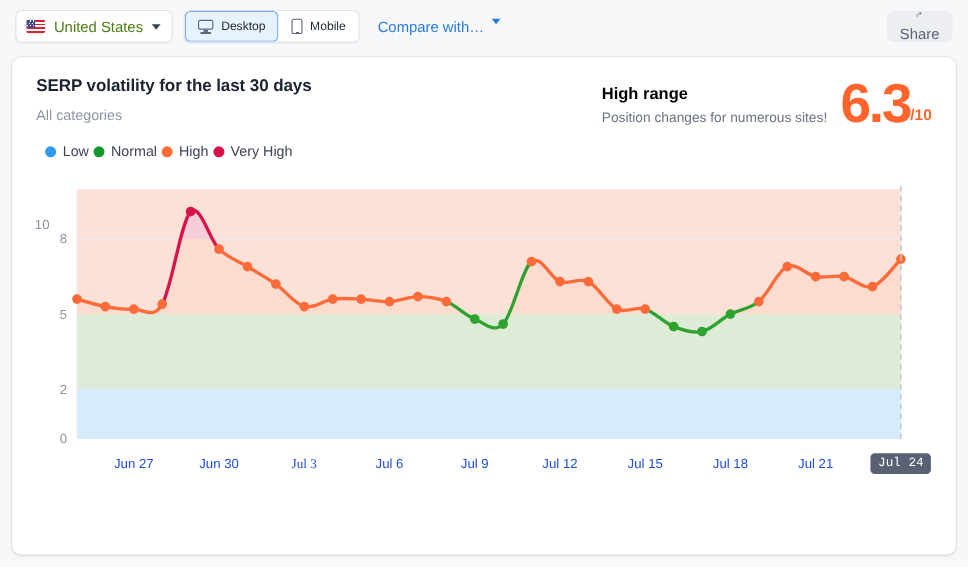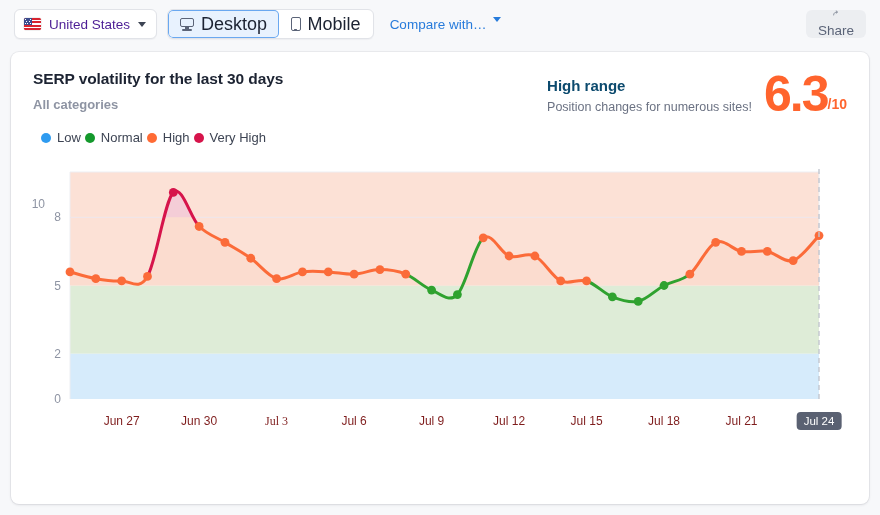--- a/index.html
+++ b/index.html
@@ -15,21 +15,21 @@
   
   .toolbar {
     position: absolute; left: 0; top: 0; right: 0; height: 48px;
     display: flex; align-items: center; padding: 0 14px;
   }
   .country-select {
     display: flex; align-items: center; gap: 8px;
     height: 30px; padding: 0 10px 0 9px;
     background: #ffffff; border: 1px solid #e1e3e8; border-radius: 6px;
     box-shadow: 0 1px 1px rgba(16,24,40,.04);
-    font-size: 13.5px; color: #4c1d95; cursor: pointer;
+    font-size: 13.5px; color: #4d7c0f; cursor: pointer;
   }
   .flag {
     width: 17px; height: 12px; border-radius: 1.5px; overflow: hidden;
     position: relative; display: inline-block; background: #ffffff;
     box-shadow: 0 0 0 .5px rgba(0,0,0,.12);
   }
   .flag .stripes { position: absolute; inset: 0;
     background: repeating-linear-gradient(to bottom, #d7242f 0 1.72px, #ffffff 1.72px 3.44px); }
   .flag .canton { position: absolute; left: 0; top: 0; width: 8px; height: 6.6px;
     background: #3c4d8f; }
@@ -47,21 +47,21 @@
     border-right: 4.5px solid transparent; border-top: 5px solid currentColor;
     display: inline-block; }
 
   .device-group {
     display: flex; margin-left: 10px; height: 30px;
     background: #fff; border: 1px solid #e1e3e8; border-radius: 6px;
     box-shadow: 0 1px 1px rgba(16,24,40,.04); overflow: hidden;
   }
   .device-tab {
     display: flex; align-items: center; gap: 7px; padding: 0 12px;
-    font-size: 18px; color: #1c2332; cursor: pointer; background: transparent;
+    font-size: 11px; color: #1c2332; cursor: pointer; background: transparent;
     border: none; height: 100%;
   }
   .device-tab.active {
     background: #e8f2fe; box-shadow: inset 0 0 0 1px #6aa8f0; border-radius: 5px;
   }
   .ico { display:inline-block; position: relative; }
   .ico-desktop { width: 14px; height: 13px; }
   .ico-desktop .scr { position:absolute; left:0; top:0; width:14px; height:9.5px;
     border:1.6px solid #5b6478; border-radius:2px; }
   .ico-desktop .stand { position:absolute; left:5.2px; top:9.5px; width:3.6px; height:2px;
@@ -87,44 +87,44 @@
   .share-ico { width: 14px; height: 13px; }
 
   
   .card {
     position: absolute; left: 11px; top: 52px; width: 858px; height: 452px;
     background: #fff; border-radius: 8px;
     box-shadow: 0 1px 3px rgba(16,24,40,.10), 0 0 0 1px rgba(16,24,40,.05);
   }
   .card-head { position: relative; padding: 18px 22px 0 22px; height: 72px; }
   .card-title { font-size: 15.5px; font-weight: bold; color: #1c2332; letter-spacing: -.1px; }
-  .card-sub { margin-top: 9px; font-size: 13px; color: #8e94a3; font-weight: bold; }
+  .card-sub { margin-top: 9px; font-size: 13px; color: #8e94a3; }
 
   .range-block { position: absolute; right: 22px; top: 20px; display: flex; align-items: flex-start; }
   .range-texts { text-align: left; padding-top: 5px; padding-right: 12px; }
-  .range-title { font-size: 15px; font-weight: bold; color: #0c4a6e; }
+  .range-title { font-size: 15px; font-weight: bold; color: #000000; }
   .range-desc { margin-top: 6px; font-size: 12.5px; color: #6b7283; }
   .score-wrap { display: flex; align-items: flex-end; }
   .score { font-size: 50px; font-weight: bold; color: #ff642d; line-height: .88;
     letter-spacing: -2px; }
   .score-den { font-size: 14px; font-weight: bold; color: #ff642d; padding-bottom: 4px; }
 
   
   .legend { display: flex; gap: 4px; padding: 6px 0 0 30px; }
   .legend-item { display: flex; align-items: center; gap: 6px; font-size: 13px; color: #3d4453; }
   .dot { width: 10px; height: 10px; border-radius: 50%; display: inline-block; }
 
   
   .chart-area { position: relative; margin-top: 12px; height: 300px; }
   .chart-svg { position: absolute; left: 0; top: 0; }
   .xlabels { position: absolute; left: 0; top: 0; width: 858px; height: 300px; }
-  .xlabel { position: absolute; font-size: 12px; color: #7f1d1d; transform: translateX(-50%);
+  .xlabel { position: absolute; font-size: 12px; color: #1d4ed8; transform: translateX(-50%);
     white-space: nowrap; }
   .xlabel.current { color: #ffffff; background: #5a6172; padding: 3px 7px;
-    border-radius: 4px; font-size: 11.5px; }
+    border-radius: 4px; font-size: 11.5px; font-family: Liberation Mono, monospace; }
   .ylabel { position: absolute; font-size: 12px; color: #8e94a3;
     transform: translate(-100%,-50%); white-space: nowrap; }
 </style>
 </head>
 <body>
 
 <div class="page">
 
   <div class="toolbar">
 

